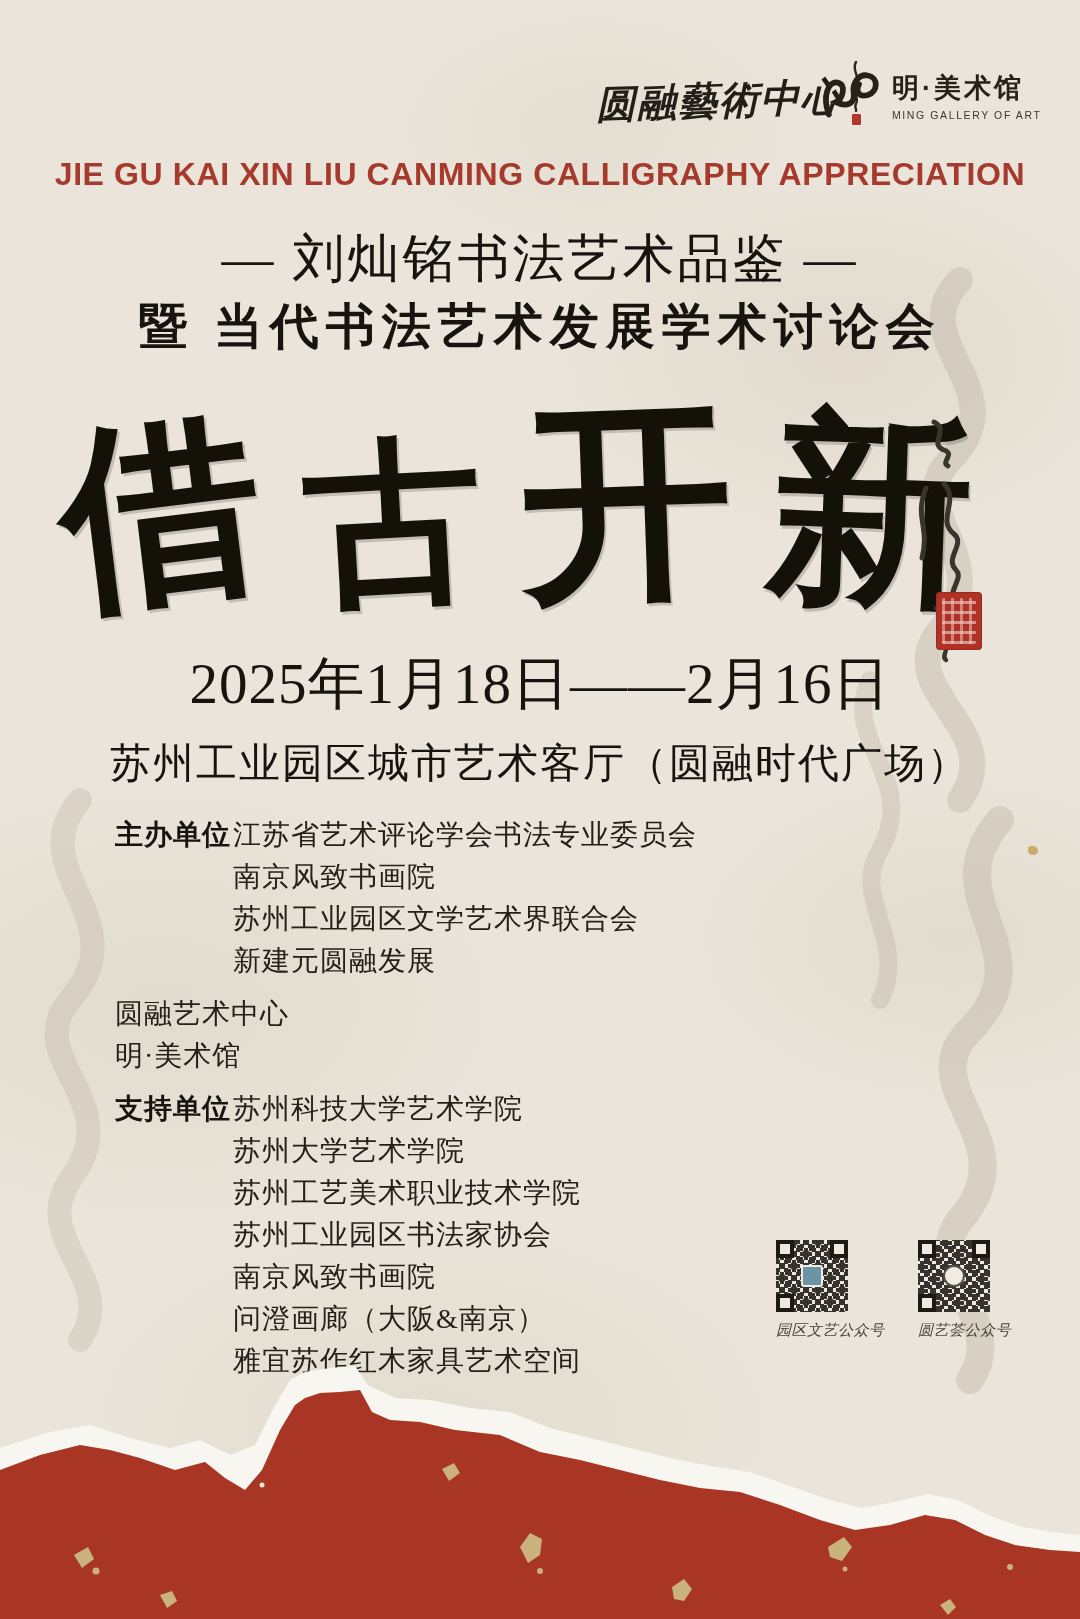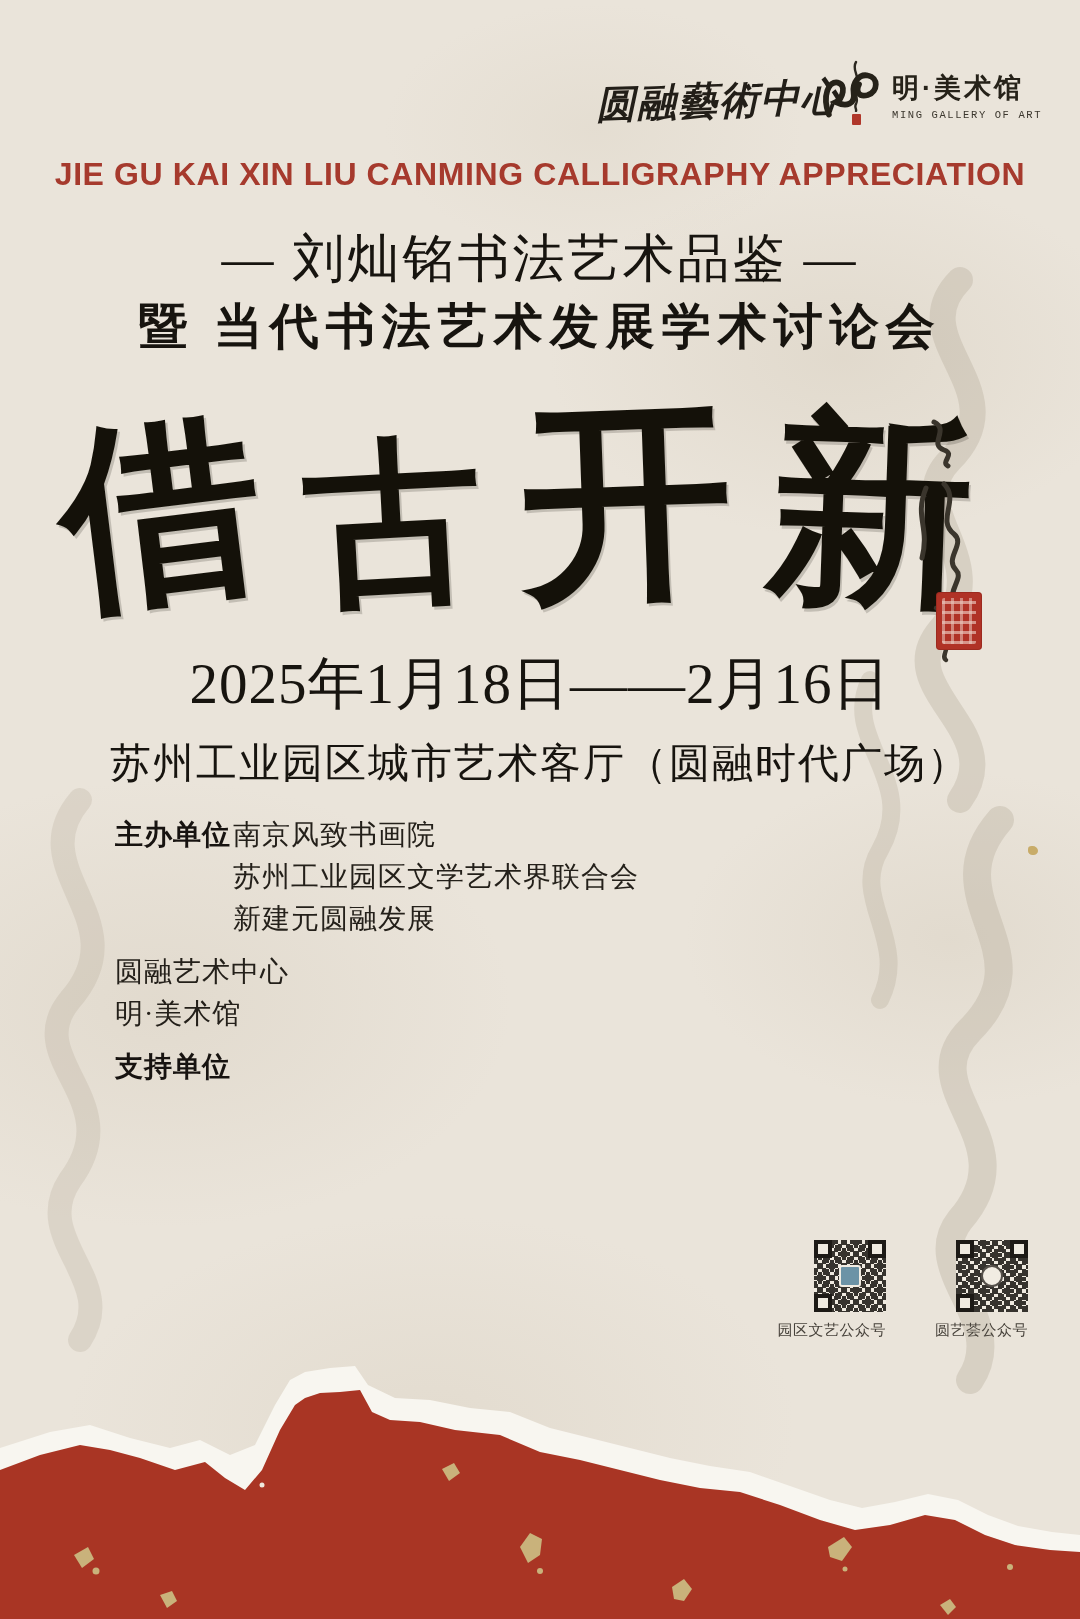--- a/index.html
+++ b/index.html
@@ -21,21 +21,21 @@
   .logo-left .cal-text{
     font-size:39px;font-weight:700;font-style:italic;color:#221e18;
     letter-spacing:2px;transform:rotate(-2deg);white-space:nowrap;
   }
   .logo-left .sig-col{margin-left:6px;margin-top:-14px;display:flex;flex-direction:column;align-items:center;}
   .logo-left .mini-seal{width:9px;height:11px;background:#b0372a;border-radius:1px;margin-top:2px;}
   .logo-right{position:absolute;left:820px;top:66px;display:flex;align-items:center;}
   .logo-right .mark{width:62px;height:58px;margin-right:10px;}
   .logo-right .names{display:flex;flex-direction:column;}
   .logo-right .cn{font-family:"Liberation Sans","DejaVu Sans",sans-serif;font-weight:700;font-size:27px;letter-spacing:3px;color:#262219;}
-  .logo-right .en{font-family:Liberation Mono, monospace;font-size:10.5px;letter-spacing:1.6px;color:#3c372e;margin-top:3px;}
+  .logo-right .en{font-family:Liberation Sans, sans-serif;font-size:10.5px;letter-spacing:1.6px;color:#3c372e;margin-top:3px;}
   
   .english-title{
     position:absolute;top:156px;left:0;width:100%;text-align:center;
     font-family:"Liberation Sans","DejaVu Sans",sans-serif;font-weight:700;
     font-size:32px;letter-spacing:.6px;color:#a63a2d;
   }
   
   .title1{position:absolute;top:224px;left:0;width:100%;text-align:center;
     font-size:52px;font-weight:400;letter-spacing:3px;color:#17140f;}
   .title2{position:absolute;top:294px;left:0;width:100%;text-align:center;
@@ -64,21 +64,21 @@
   .venue{position:absolute;top:736px;left:0;width:100%;text-align:center;
     font-size:41px;letter-spacing:2px;color:#17140f;}
   
   .info{position:absolute;left:115px;top:814px;width:700px;}
   .section{display:flex;margin-bottom:11px;}
   .section-label{width:118px;font-weight:700;font-size:28px;line-height:42px;
     letter-spacing:1px;color:#171310;flex:none;}
   .section-items{font-size:28px;line-height:42px;letter-spacing:1px;color:#24201a;}
   
   .qr-row{position:absolute;left:776px;top:1240px;display:flex;gap:32px;}
-  .qr-block{width:110px;display:flex;flex-direction:column;align-items:flex-end;}
+  .qr-block{width:110px;display:flex;flex-direction:column;align-items:flex-start;font-style:italic;}
   .qr{position:relative;width:72px;height:72px;background:#efeae0;}
   .qr .noise{position:absolute;inset:0;
     background-image:
       repeating-conic-gradient(#1d1a16 0% 25%, transparent 0% 50%),
       repeating-conic-gradient(#1d1a16 0% 25%, transparent 0% 50%);
     background-size:8px 8px,12px 12px;background-position:0 0,3px 5px;
     opacity:.88;}
   .qr .finder{position:absolute;width:10px;height:10px;border:4px solid #1d1a16;background:#efeae0;}
   .qr .f-tl{left:0;top:0;} .qr .f-tr{right:0;top:0;} .qr .f-bl{left:0;bottom:0;}
   .qr .center-logo{position:absolute;left:50%;top:50%;transform:translate(-50%,-50%);}
@@ -145,35 +145,45 @@
   <div class="artist-seal"></div>
 
   <div class="dates">2025年1月18日——2月16日</div>
   <div class="venue">苏州工业园区城市艺术客厅（圆融时代广场）</div>
 
   <div class="info">
 
     <div class="section">
       <div class="section-label">主办单位</div>
       <div class="section-items">
+        <div>江苏省艺术评论学会书法专业委员会</div>
         <div>南京风致书画院</div>
         <div>苏州工业园区文学艺术界联合会</div>
         <div>新建元圆融发展</div>
       </div>
     </div>
 
     <div class="section">
       <div class="section-items">
         <div>圆融艺术中心</div>
         <div>明·美术馆</div>
       </div>
     </div>
 
     <div class="section">
       <div class="section-label">支持单位</div>
+      <div class="section-items">
+        <div>苏州科技大学艺术学院</div>
+        <div>苏州大学艺术学院</div>
+        <div>苏州工艺美术职业技术学院</div>
+        <div>苏州工业园区书法家协会</div>
+        <div>南京风致书画院</div>
+        <div>问澄画廊（大阪&amp;南京）</div>
+        <div>雅宜苏作红木家具艺术空间</div>
+      </div>
     </div>
 
   </div>
 
   <div class="qr-row">
     <div class="qr-block">
       <div class="qr">
         <div class="noise"></div>
         <div class="finder f-tl"></div>
         <div class="finder f-tr"></div>

